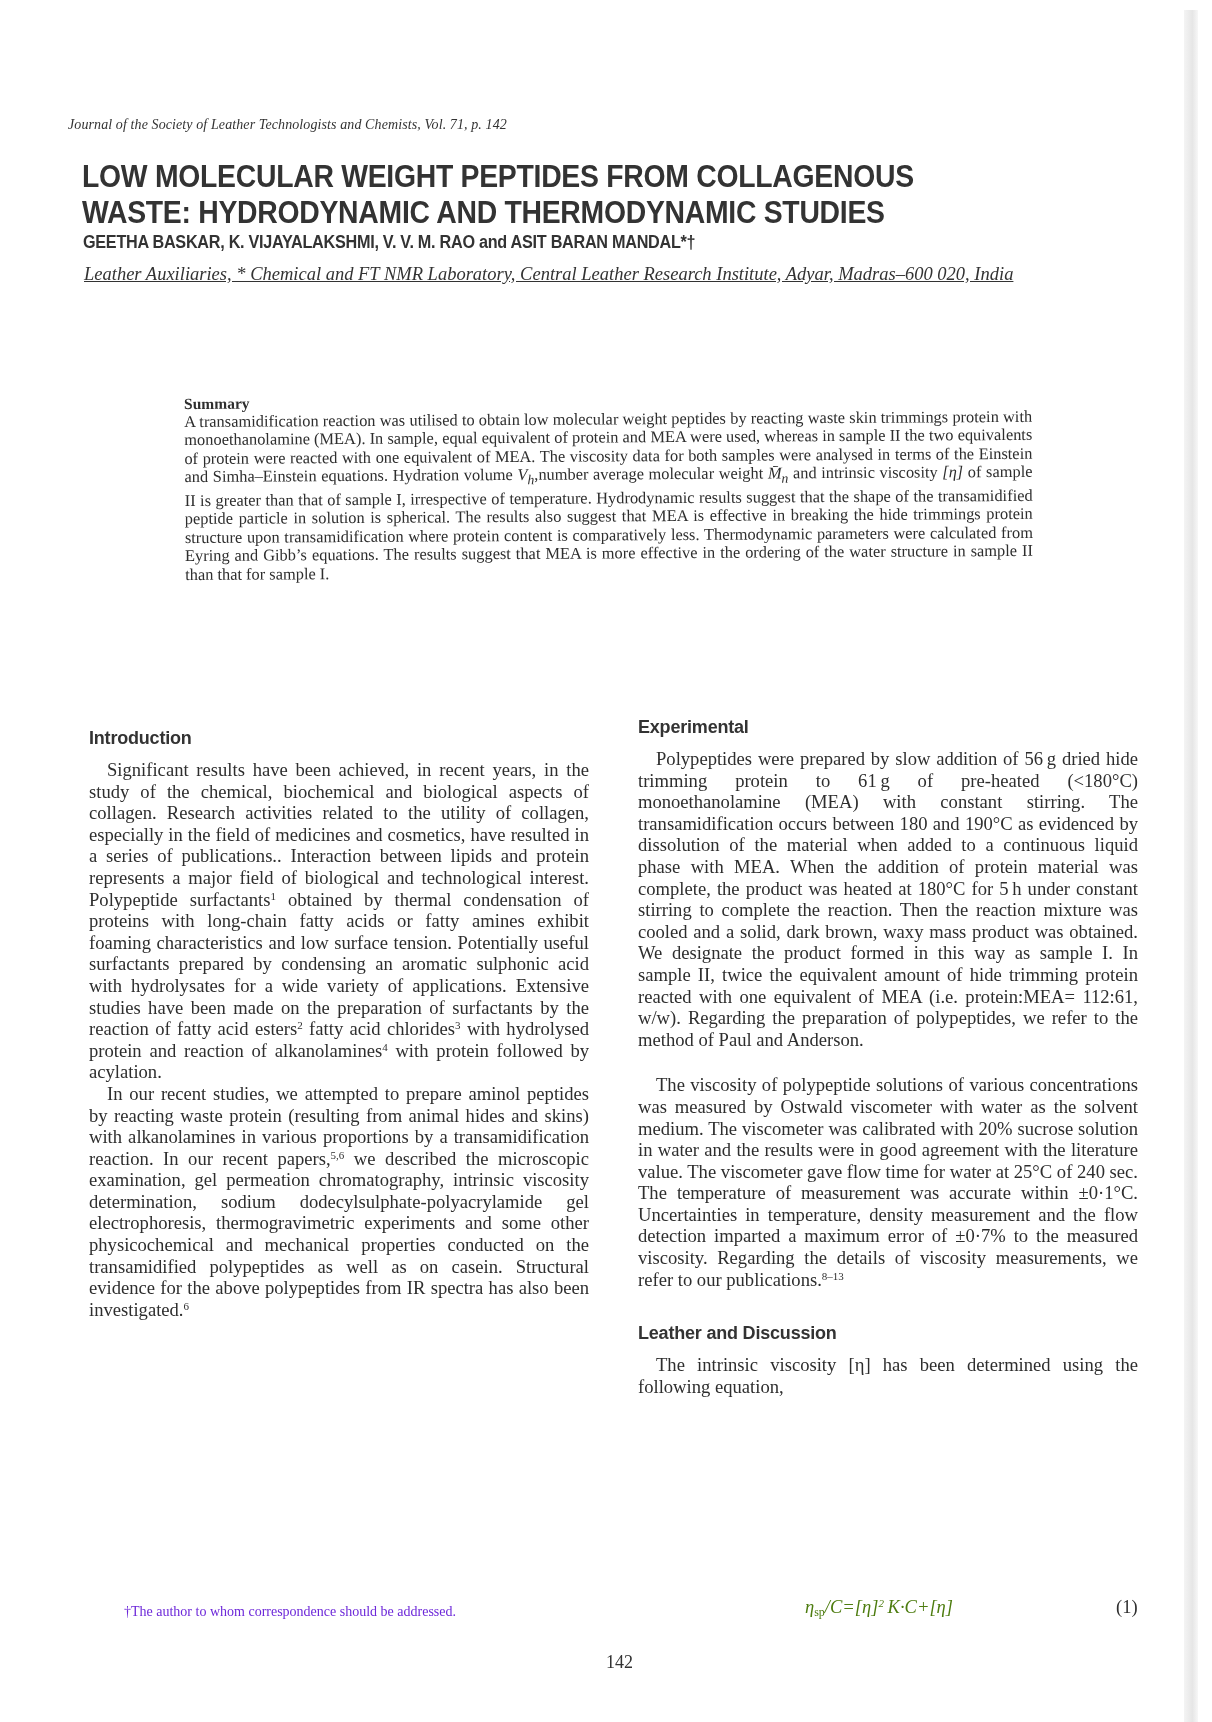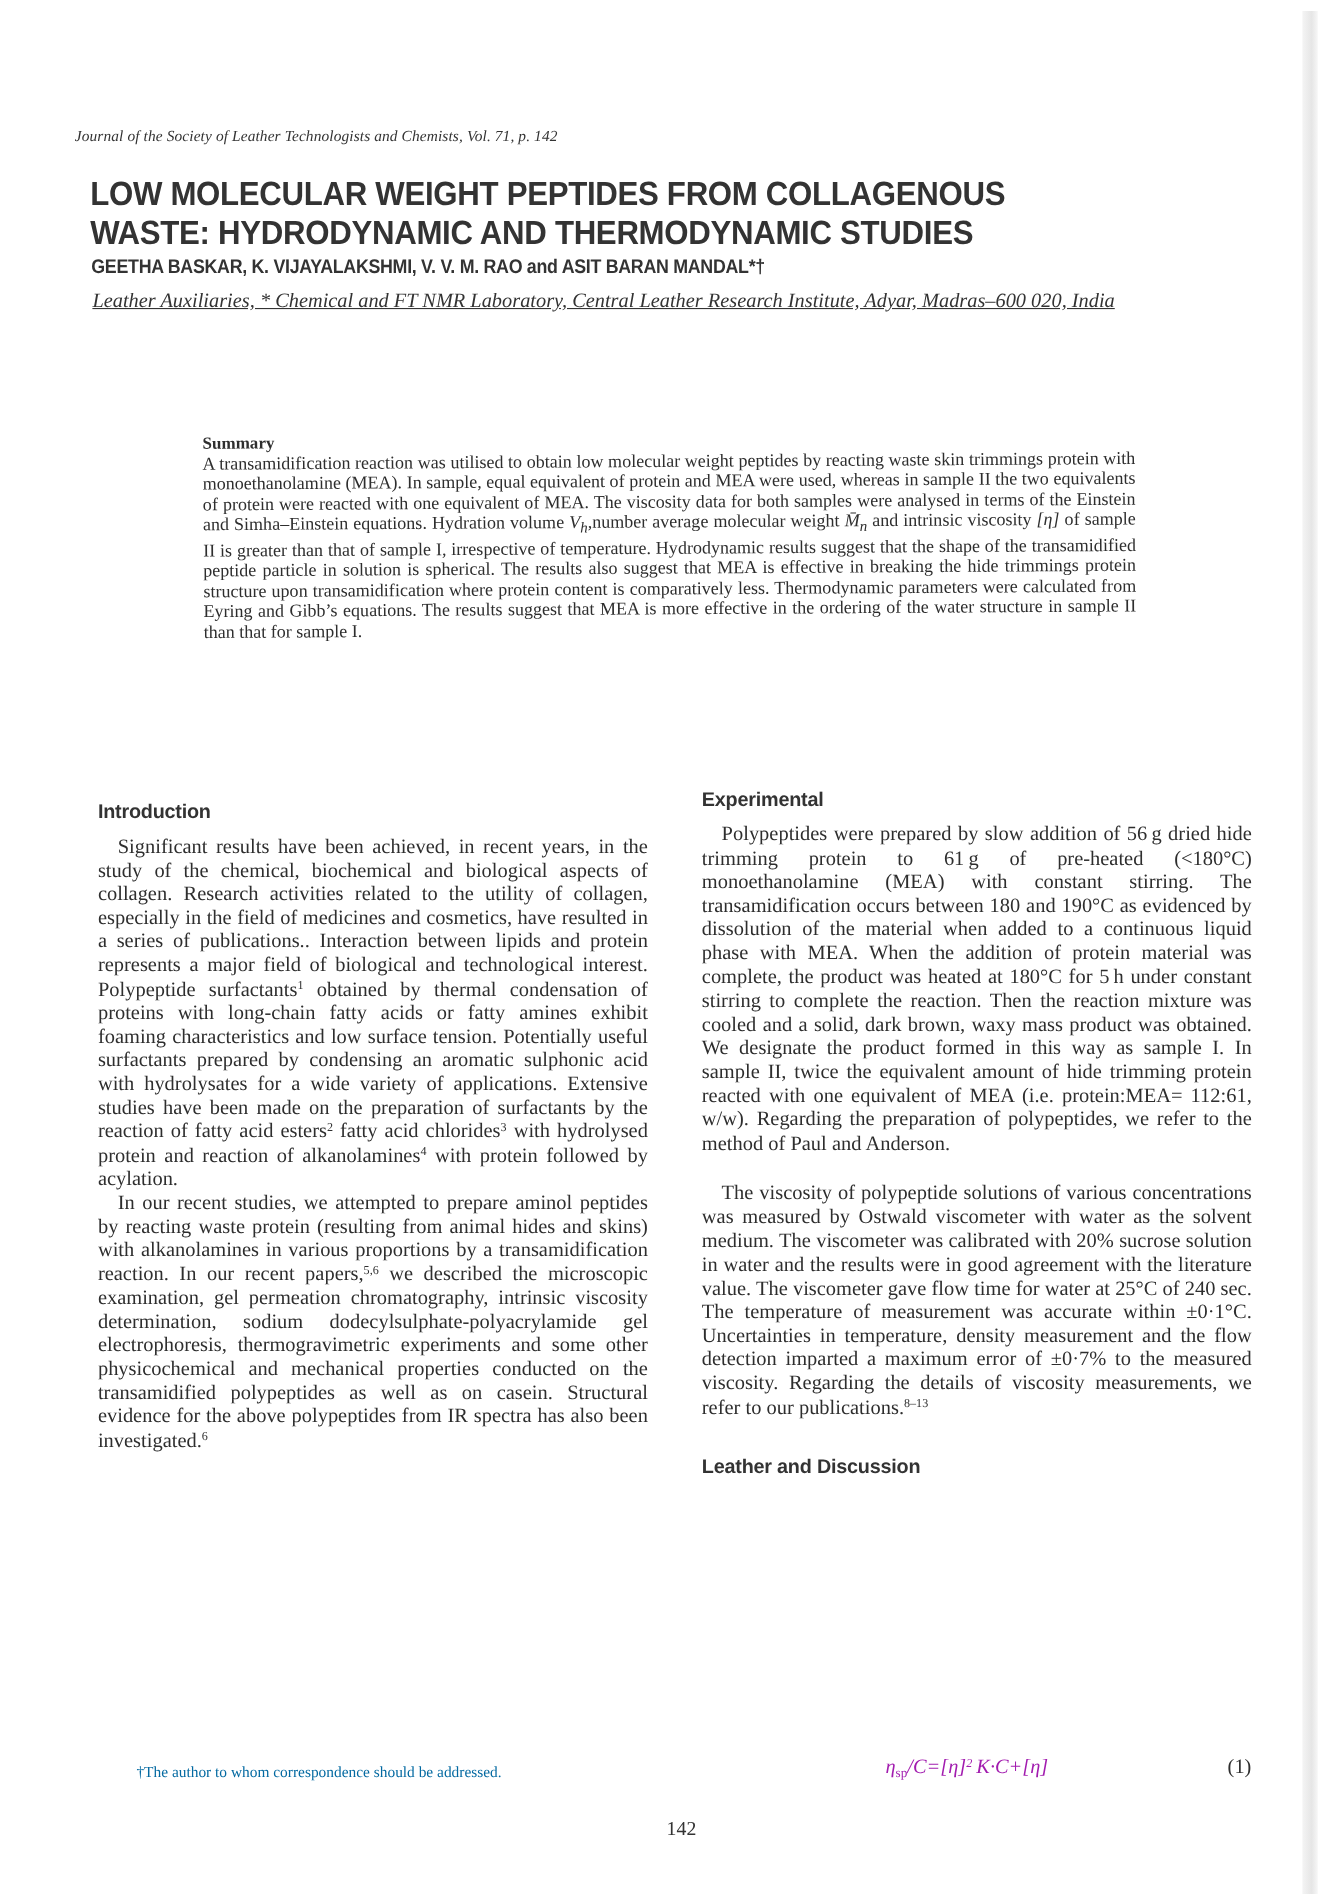--- a/index.html
+++ b/index.html
@@ -51,30 +51,30 @@
     font-size: 18px; line-height: 22px; color: #333; margin-bottom: 10px;
     letter-spacing: -0.2px;
   }
   .subhead { font-style: italic; font-size: 18.6px; line-height: 21px; }
   p { margin: 0; text-indent: 18px; }
   sup { font-size: 11px; line-height: 0; vertical-align: 6px; }
   .gap-sub { height: 24px; }
   .gap-sec { height: 32px; }
   .equation {
     position: absolute; left: 805px; top: 1597px; white-space: nowrap;
-    font-style: italic; font-size: 18.5px; color: #a21caf;
+    font-style: italic; font-size: 18.5px; color: #4d7c0f;
   }
   .equation .sub { font-style: normal; font-size: 12px; vertical-align: -3px; }
   .eq-num {
     position: absolute; left: 1116px; top: 1597px;
     font-size: 18.5px; color: #2e2e2e;
   }
   .footnote {
     position: absolute; left: 124px; top: 1604px; white-space: nowrap;
-    font-size: 14px; color: #0369a1;
+    font-size: 14px; color: #6d28d9;
   }
   .page-num {
     position: absolute; left: 606px; top: 1652px;
     font-size: 18px; color: #333;
   }
 </style>
 </head>
 <body>
 
 <div class="edge-shade"></div>
@@ -101,19 +101,20 @@
   <p><span>In our recent studies, we attempted to prepare aminol peptides by reacting waste protein (resulting from animal hides and skins) with alkanolamines in various proportions by a transamidification reaction. In our recent papers,</span><sup>5,6</sup><span> we described the microscopic examination, gel permeation chromatography, intrin­sic viscosity determination, sodium dodecylsulphate-polyacrylamide gel electrophoresis, thermogravimetric experiments and some other physicochemical and mechanical properties conducted on the transamidified polypeptides as well as on casein. Structural evidence for the above polypeptides from IR spectra has also been investigated.</span><sup>6</sup></p>
 </div>
 
 <div class="col col-right">
   <div class="sec-head">Experimental</div>
   <p>Polypeptides were prepared by slow addition of 56 g dried hide trimming protein to 61 g of pre-heated (&lt;180°C) monoethanolamine (MEA) with constant stirring. The transamidification occurs between 180 and 190°C as evidenced by dissolution of the material when added to a continuous liquid phase with MEA. When the addition of protein material was complete, the product was heated at 180°C for 5 h under constant stirring to complete the reaction. Then the reaction mixture was cooled and a solid, dark brown, waxy mass product was obtained. We designate the product formed in this way as sample I. In sample II, twice the equivalent amount of hide trimming protein reacted with one equivalent of MEA (i.e. protein:MEA= 112:61, w/w). Regarding the preparation of poly­peptides, we refer to the method of Paul and Anderson.</p>
   <div class="gap-sub"></div>
   <p><span>The viscosity of polypeptide solutions of various concentrations was measured by Ostwald viscometer with water as the solvent medium. The viscometer was calibrated with 20% sucrose solution in water and the results were in good agreement with the literature value. The viscometer gave flow time for water at 25°C of 240 sec. The temperature of measurement was accurate within ±0·1°C. Uncertainties in temperature, density measurement and the flow detection imparted a maximum error of ±0·7% to the measured viscosity. Regarding the details of viscosity measurements, we refer to our publications.</span><sup>8–13</sup></p>
   <div class="gap-sec"></div>
   <div class="sec-head">Leather and Discussion</div>
+  <p>The intrinsic viscosity [η] has been determined using the following equation,</p>
 </div>
 
 <div class="equation"><span>η</span><span class="sub">sp</span><span>/C=[η]</span><sup>2</sup><span> K·C+[η]</span></div>
 <div class="eq-num">(1)</div>
 
 <div class="footnote">†The author to whom correspondence should be addressed.</div>
 <div class="page-num">142</div>
 
 </body></html>

